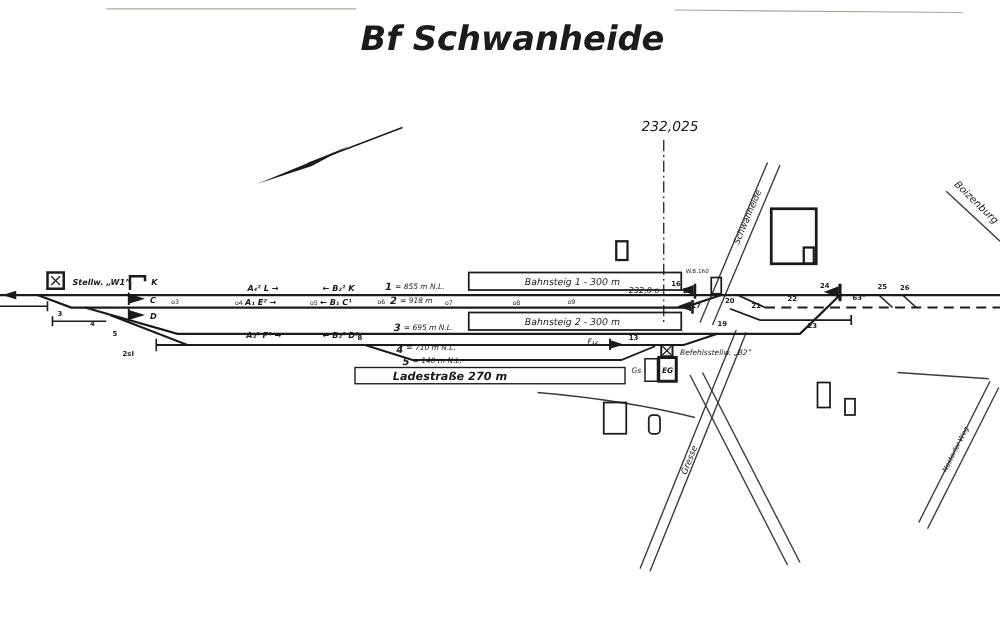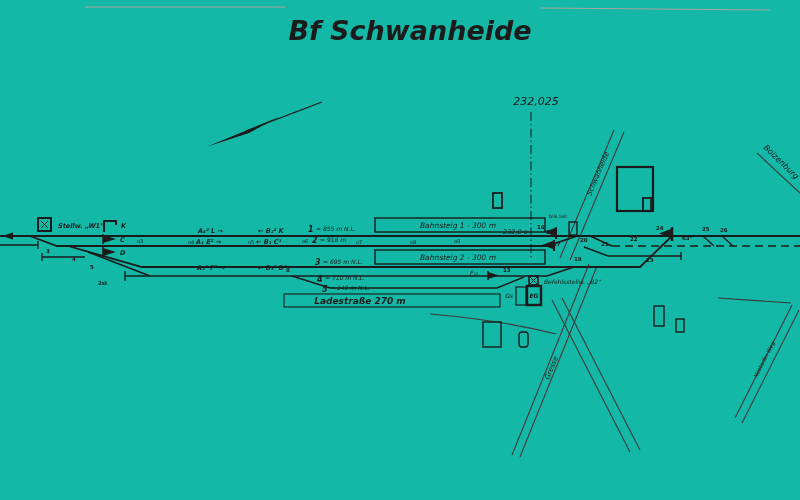--- a/index.html
+++ b/index.html
@@ -1,18 +1,18 @@
 <!DOCTYPE html>
 <html><head>
 <meta charset="utf-8">
 <style>
   html,body { margin:0; padding:0; background:#dddbd5; }
   .page {
     position:relative; width:800px; height:500px;
-    background:#14b8a6; overflow:hidden;
+    background:#ffffff; overflow:hidden;
     font-family:"DejaVu Sans", sans-serif;
   }
   svg { position:absolute; left:0; top:0; }
   svg text { fill:#1b1b1b; font-family:"DejaVu Sans", sans-serif; }
   .t-title { font-size:27px; font-weight:bold; font-style:italic; }
   .t-km    { font-size:11px; font-style:italic; }
   .t-med   { font-size:7.5px; font-style:italic; }
   .t-lade  { font-size:9px; font-weight:bold; font-style:italic; }
   .t-small { font-size:6px; font-style:italic; }
   .t-sig   { font-size:6.5px; font-weight:bold; font-style:italic; }

